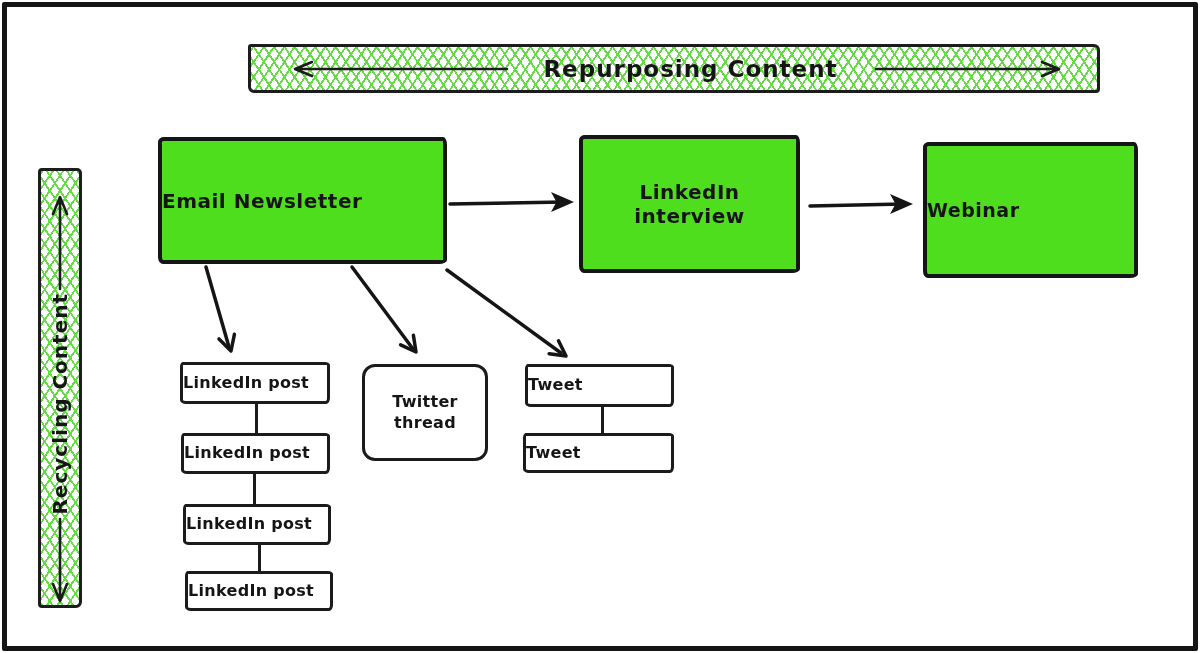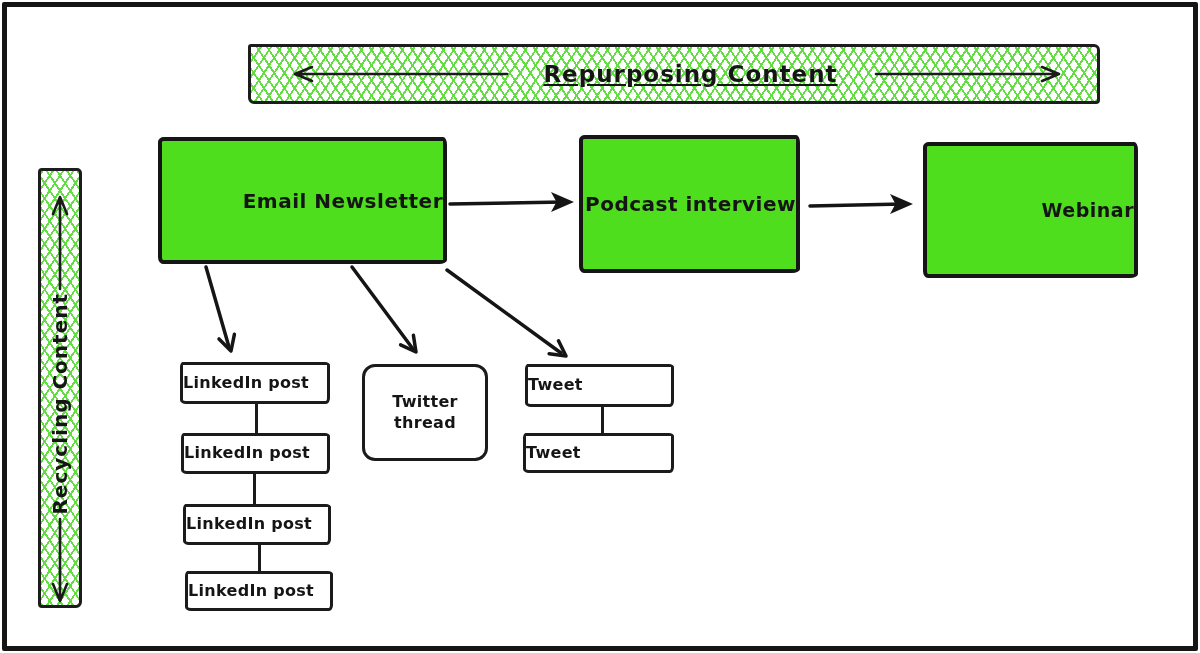--- a/index.html
+++ b/index.html
@@ -14,44 +14,43 @@
     font-family:"DejaVu Sans","Liberation Sans",sans-serif;color:var(--ink);
   }
   .frame{position:absolute;inset:2px;border:5px solid var(--ink);border-radius:2px;}
   .hatch{
     background-color:#fff;
     background-image:
       repeating-linear-gradient(56deg,  var(--hatch-green) 0 1.8px, transparent 1.8px 8.5px),
       repeating-linear-gradient(-56deg, var(--hatch-green) 0 1.8px, transparent 1.8px 8.5px);
   }
   .banner-h{
-    position:absolute;left:248px;top:44px;width:852px;height:60px;
+    position:absolute;left:248px;top:44px;width:852px;height:49px;
     border:3px solid #1c1c1c;border-radius:3px 6px 4px 6px;
     display:flex;align-items:center;justify-content:center;gap:30px;
     box-sizing:border-box;
-    text-decoration:underline;
   }
   .banner-h .label{
     font-size:23px;font-weight:600;letter-spacing:1px;white-space:nowrap;
     text-shadow:0 0 1px rgba(255,255,255,.8);
   }
   .banner-v{
     position:absolute;left:38px;top:168px;width:44px;height:440px;
     border:3px solid #1c1c1c;border-radius:4px 5px 6px 4px;
     display:flex;flex-direction:column;align-items:center;justify-content:space-between;
     padding:12px 0;box-sizing:border-box;
   }
   .banner-v .label{
     writing-mode:vertical-rl;transform:rotate(180deg);
     font-size:20px;font-weight:600;letter-spacing:1px;white-space:nowrap;
   }
   .stage-box{
     position:absolute;background:var(--stage-fill);
     border:4px solid var(--ink);border-radius:6px 4px 8px 5px / 5px 8px 4px 7px;
-    display:flex;align-items:center;justify-content:flex-end;
+    display:flex;align-items:center;justify-content:flex-start;
     font-size:20px;font-weight:600;letter-spacing:.5px;box-sizing:border-box;text-align:center;
   }
   #stage-email{left:158px;top:137px;width:289px;height:127px;}
   #stage-podcast{left:579px;top:135px;width:221px;height:138px;}
   #stage-webinar{left:923px;top:142px;width:215px;height:136px;font-size:19px;}
   .node{
     position:absolute;background:#fff;
     border:3px solid #1b1b1b;border-radius:3px 5px 4px 6px / 5px 3px 6px 4px;
     display:flex;align-items:center;justify-content:flex-start;
     font-size:16px;font-weight:600;letter-spacing:.3px;box-sizing:border-box;
@@ -99,21 +98,21 @@
     <span class="label">Recycling Content</span>
     <svg class="banner-arrow" width="22" height="100" viewBox="0 0 22 100">
       <path d="M11 4 L11 84 M4 69 L11 86 L18 69"></path>
     </svg>
   </div>
 
   <div class="stage-box" id="stage-email">
     <span>Email Newsletter</span>
   </div>
   <div class="stage-box" id="stage-podcast">
-    <span>Podcast interview</span>
+    <span>LinkedIn interview</span>
   </div>
   <div class="stage-box" id="stage-webinar">
     <span>Webinar</span>
   </div>
 
   <div class="node" id="node-li-1">
     <span>LinkedIn post</span>
   </div>
   <div class="node" id="node-li-2">
     <span>LinkedIn post</span>

